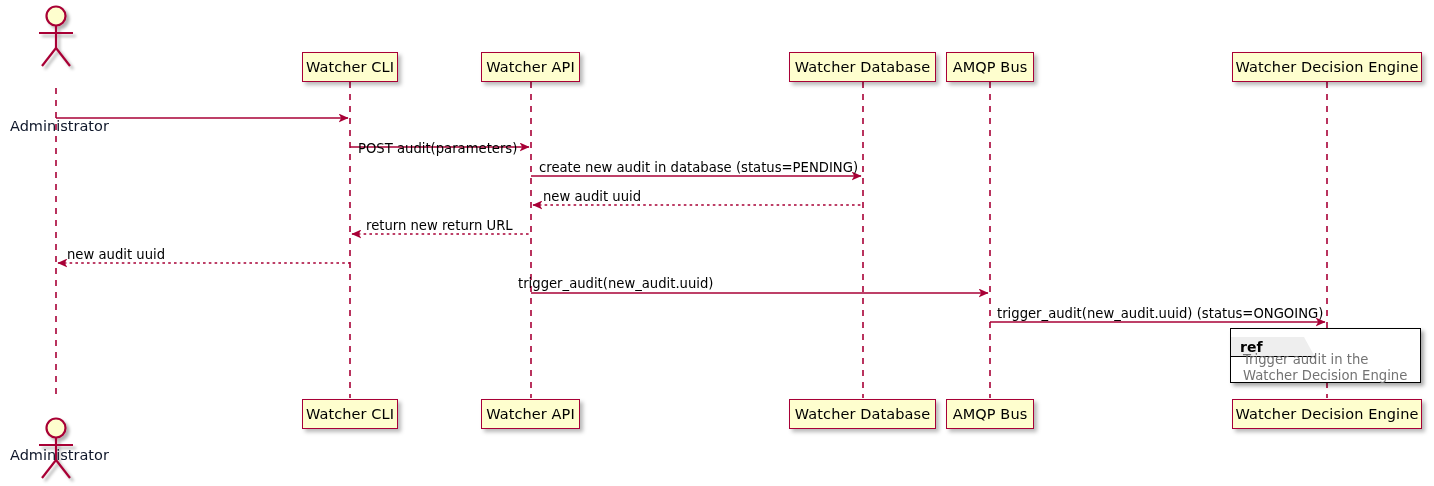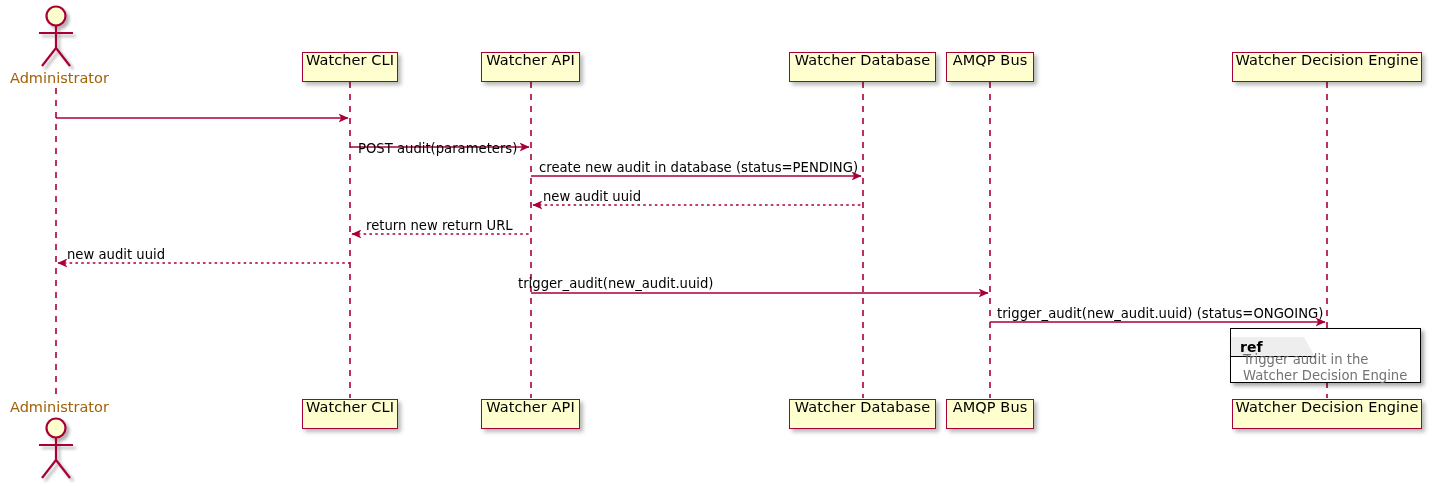--- a/index.html
+++ b/index.html
@@ -28,32 +28,34 @@
   
   .participant {
     position: absolute;
     box-sizing: border-box;
     background: #FEFECE;
     border: 1.6px solid #A80036;
     color: #000000;
     font-size: 14.5px;
     line-height: 1;
     display: flex;
+    align-items: center;
     justify-content: center;
     height: 30px;
     white-space: nowrap;
     box-shadow: 3px 3px 4px rgba(0,0,0,0.28);
     letter-spacing: 0.1px;
   }
   
   .actor-label {
     position: absolute;
     font-size: 14.5px;
-    color: #a16207;
-    white-space: nowrap;
+    color: #0f172a;
+    white-space: nowrap;
+    margin-top: 48px;
   }
   
   .msg-label {
     position: absolute;
     font-size: 13.2px;
     color: #000000;
     white-space: nowrap;
     line-height: 1;
   }
   

